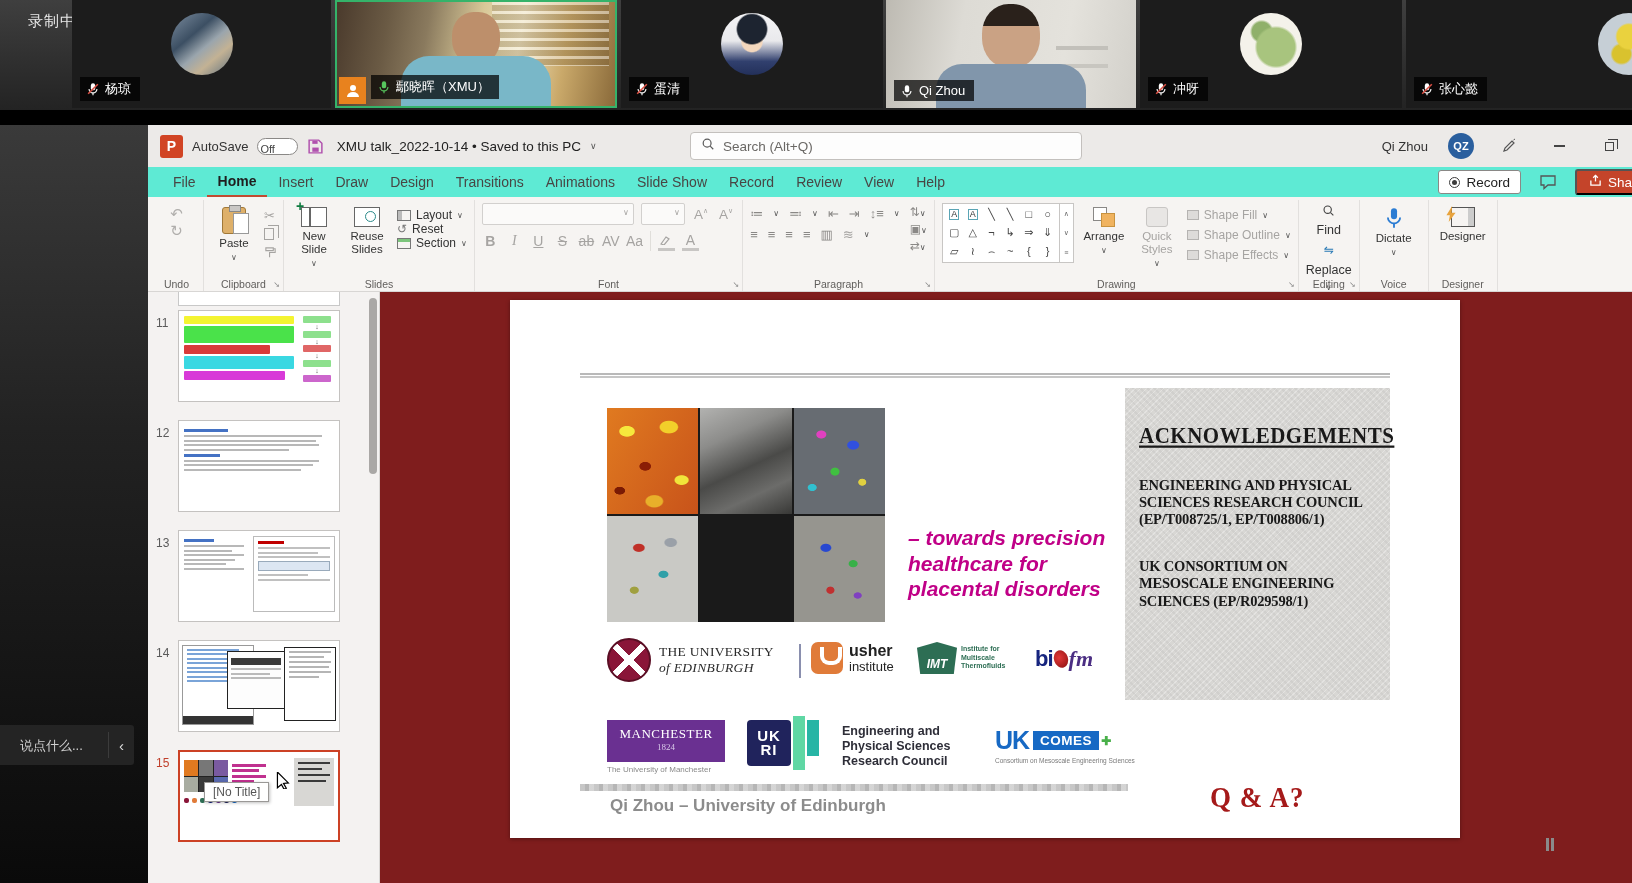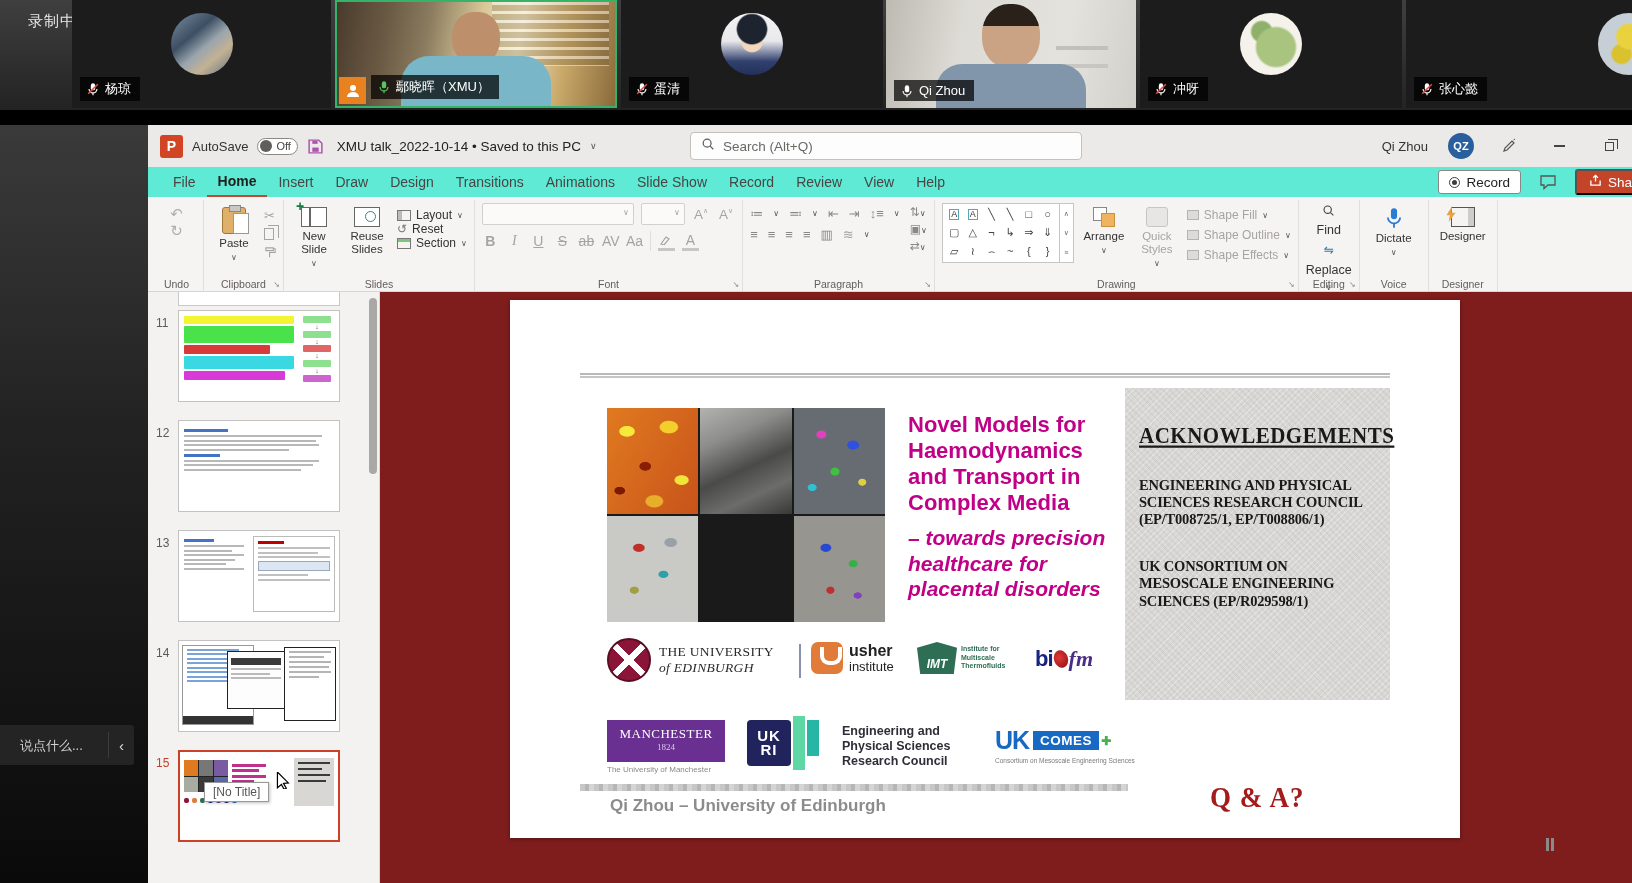--- a/index.html
+++ b/index.html
@@ -61,21 +61,21 @@
 
 
 .ppt { position:absolute; left:148px; top:125px; width:1484px; height:758px; background:#f3f1f0; overflow:hidden; }
 
 
 .titlebar { position:relative; height:42px; display:flex; align-items:center; padding:0 12px; gap:9px; background:#eceae8; }
 .ppt-logo { width:23px; height:23px; background:#d14424; border-radius:3px; color:#fff; font-weight:bold;
   font-size:14px; display:flex; align-items:center; justify-content:center; }
 .autosave-lbl { font-size:13px; color:#333; }
 .toggle { display:flex; align-items:center; gap:4px; border:1px solid #8a8886; border-radius:9px;
-  height:17px; padding:0 6px 0 2px; background:#fff; }
+  height:17px; padding:0 22px 0 2px; background:#fff;flex-direction:column; }
 .knob { width:12px; height:12px; border-radius:50%; background:#605e5c; }
 .toggle-state { font-size:11px; color:#444; }
 .save-icon svg{display:block;}
 .doc-title { font-size:13.5px; color:#222; margin-left:4px; white-space:nowrap; }
 .tb-chev { font-size:9px; color:#555; }
 .searchbox { position:absolute; left:542px; top:7px; width:392px; height:28px; background:#fdfdfd;
   border:1px solid #c3c0bd; border-radius:4px; display:flex; align-items:center; padding:0 10px; gap:8px; }
 .searchbox input { flex:1; border:none; outline:none; background:transparent; font-size:13.5px; color:#444; font-family:inherit; }
 .searchbox input::placeholder { color:#6a6865; }
 .tb-right { position:absolute; right:8px; top:0; height:42px; display:flex; align-items:center; gap:20px; }
@@ -907,26 +907,20 @@
 
           <div class="imggrid">
             <div class="c1"></div>
             <div class="c2"></div>
             <div class="c3"></div>
             <div class="c4"></div>
             <div class="c5"></div>
             <div class="c6"></div>
           </div>
 
-          <div class="stitle">
-            <div>Novel Models for</div>
-            <div>Haemodynamics</div>
-            <div>and Transport in</div>
-            <div>Complex Media</div>
-          </div>
           <div class="ssub">
             <div>– towards precision</div>
             <div>healthcare for</div>
             <div>placental disorders</div>
           </div>
 
           <div class="ackbox">
             <div class="ack-title">ACKNOWLEDGEMENTS</div>
             <div class="ack-item">
               <div>ENGINEERING AND PHYSICAL</div>

